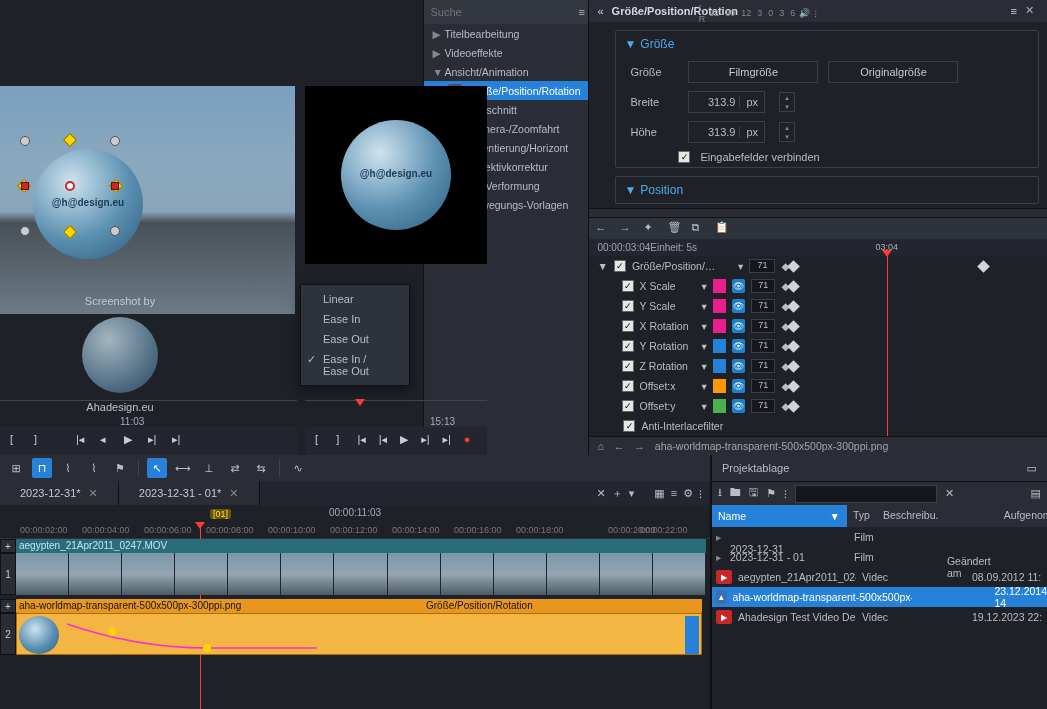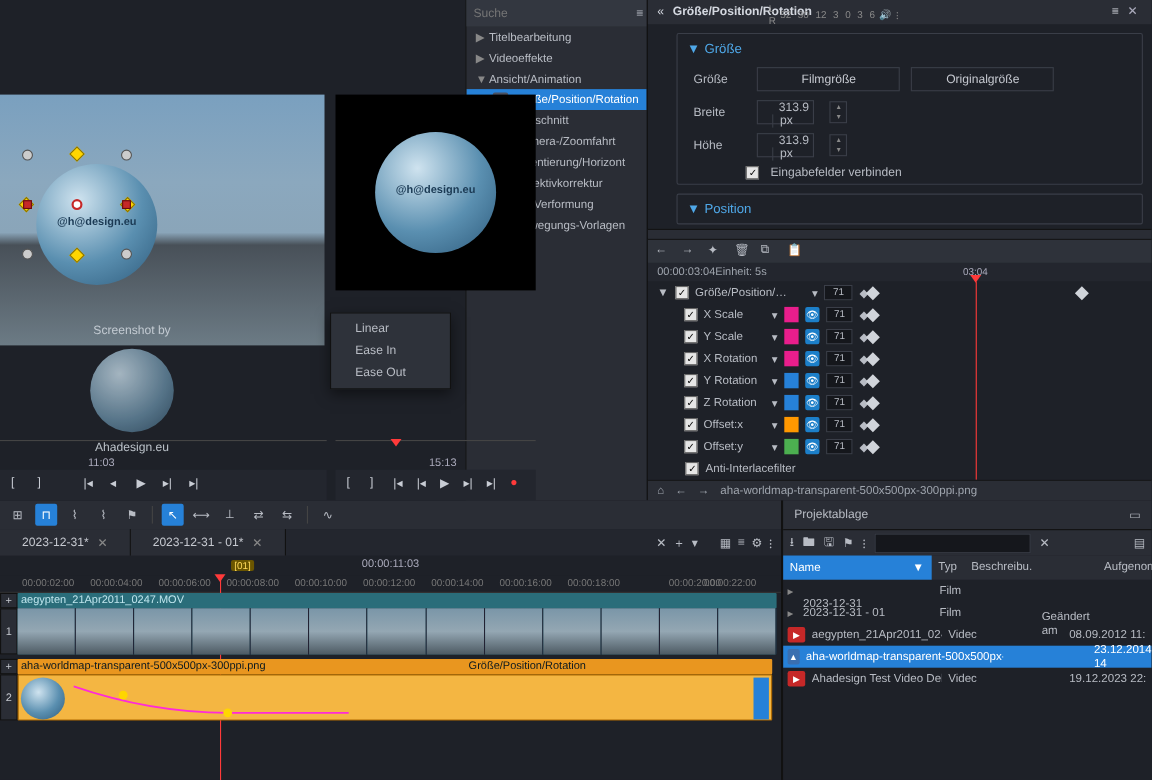--- a/index.html
+++ b/index.html
@@ -19,21 +19,21 @@
 .badge .g { position:absolute; inset:22px; border-radius:50%; background:radial-gradient(circle at 35% 30%,#b3c5d1,#5b7c92 60%,#2f4a5e); }
 
 .sel-overlay { position:absolute; left:25px; top:55px; width:90px; height:90px; }
 .handle { position:absolute; width:10px; height:10px; background:#ccc; border:1px solid #555; border-radius:50%; }
 .dm { width:10px;height:10px;background:#ffd600;transform:rotate(45deg);border:1px solid #8a7200;position:absolute;}
 .sq { width:8px;height:8px;background:#c62828;border:1px solid #6a0c0c;position:absolute;}
 .ctr { position:absolute; width:10px;height:10px;border:2px solid #c62828;border-radius:50%;left:calc(50% - 5px);top:calc(50% - 5px);background:#fff;}
 
 .rulerbar { position:absolute; bottom:30px; left:0; right:0; height:25px; display:flex; }
 .rulerseg { flex:1; position:relative; border-top:1px solid #444; }
-.tc { position:absolute; bottom:-2px; font-size:10px; color:#aab; }
+.tc { position:absolute; bottom:-2px; font-size:10px; color:#aab;margin-left:40px; }
 .playhead-tri { position:absolute; top:-2px; width:0;height:0;border-left:5px solid transparent;border-right:5px solid transparent;border-top:7px solid #ff3a3a;}
 
 .transport { position:absolute; bottom:0; left:0; height:28px; display:flex; align-items:center; gap:8px; padding:0 10px; background:#23262e;}
 .transport.w1 { width:297px; }
 .transport.w2 { left:305px; width:182px; }
 .tbtn { width:16px; height:16px; color:#c8ccd4; cursor:pointer;}
 
 .mid-col { width:165px; background:#2a2d35; border-left:1px solid #111; display:flex; flex-direction:column; }
 .searchrow { height:24px; background:#333740; display:flex; align-items:center; padding:0 6px; gap:6px; }
 .searchrow input { flex:1; background:transparent; border:none; color:#888; font-size:11px; outline:none;}
@@ -47,21 +47,21 @@
 .panel-hdr { height:23px; background:#2a2d35; display:flex; align-items:center; padding:0 8px; gap:8px; font-size:11px; color:#d4d8e0;}
 .panel-hdr .sp { flex:1; }
 .xbtn { width:14px;height:14px;cursor:pointer;color:#aab;}
 
 .propbox { margin:8px 8px 0 26px; border:1px solid #3a3e48; border-radius:2px; }
 .propbox .ph { padding:6px 8px; color:#4fa8e8; font-size:12px; display:flex; align-items:center; gap:4px;}
 .propbox .ph .tri { color:#4fa8e8;}
 .proprow { display:flex; align-items:center; padding:4px 10px 4px 14px; gap:10px; font-size:11px; }
 .proprow .lbl { width:48px; }
 .pbtn { border:1px solid #3a3e48; background:#1e2128; padding:4px 4px; font-size:11px; color:#c6c9d0; text-align:center; cursor:pointer; }
-.numfield { display:flex; border:1px solid #3a3e48; height:22px; align-items:center;flex-direction:column; }
+.numfield { display:flex; border:1px solid #3a3e48; height:22px; align-items:center; }
 .numfield .v { width:50px; text-align:right; padding-right:4px; }
 .numfield .u { padding:0 6px; border-left:1px solid #3a3e48;}
 .spin { width:16px;height:20px;border:1px solid #3a3e48;margin-left:4px;display:flex;flex-direction:column;cursor:pointer;}
 .spin div{flex:1;text-align:center;font-size:7px;color:#888;line-height:9px;}
 .chk { width:12px;height:12px;border:1px solid #666;background:#e6e6e6;display:inline-flex;align-items:center;justify-content:center;color:#000;font-size:9px;}
 
 .scrollhint { height:10px; background:#2a2d35; border-top:1px solid #111; position:relative;}
 
 .kf-toolbar { height:24px; background:#2e323a; display:flex; align-items:center; padding:0 6px; gap:8px; border-top:1px solid #111;}
 .kf-toolbar .ib{width:16px;height:16px;color:#b8bcc4;cursor:pointer;}
@@ -434,20 +434,21 @@
             <div class="km" style="left: 0px;"></div>
           </div>
           <div class="kfrow" style="padding: 0px;"></div>
         </div>
     </div>
 
     <div class="ctx-menu" id="ctx" style="left:300px; top:284px; width:110px;">
         <div class="mi">Linear</div>
         <div class="mi">Ease In</div>
         <div class="mi">Ease Out</div>
+        <div class="mi chkd">Ease In / Ease Out</div>
       </div>
 
     <div class="breadcrumb">
       <span>⌂</span>
       <span>←</span>
       <span>→</span>
       <span>aha-worldmap-transparent-500x500px-300ppi.png</span>
     </div>
   </div>
 </div>

